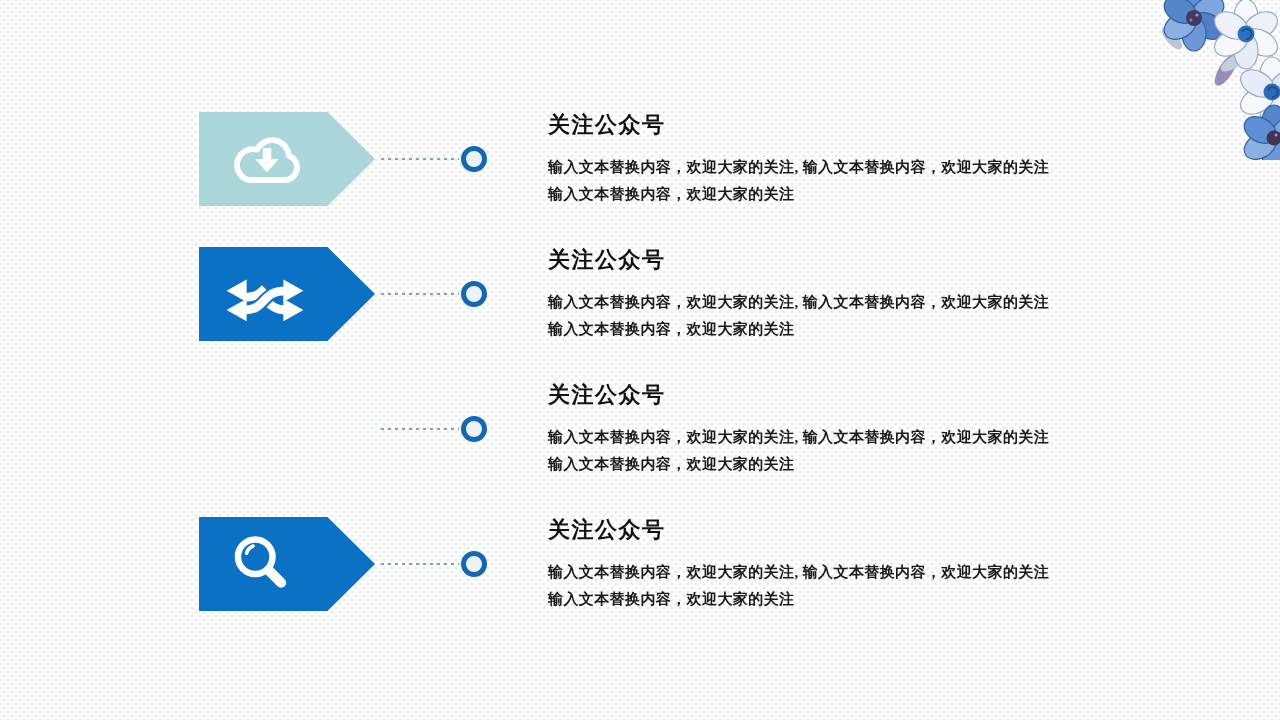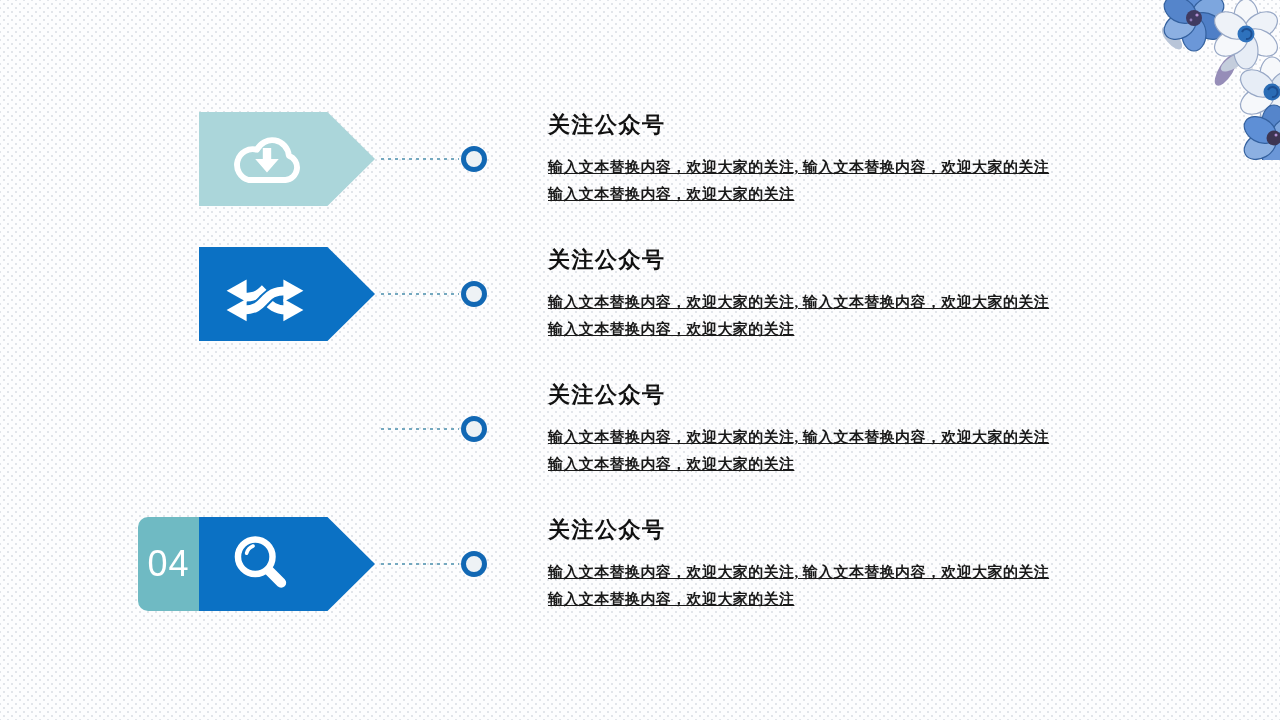--- a/index.html
+++ b/index.html
@@ -37,21 +37,21 @@
   .ring{position:absolute; left:323px; top:34px; width:16px; height:16px;
     border:5px solid var(--ring-blue,#1268b4); border-radius:50%;
     background:var(--ring-fill,#eef2f5);}
 
   .texts{position:absolute; left:410px; top:0; width:640px;}
   .heading{margin:0; font-family:"Liberation Serif","DejaVu Serif",serif;
     font-size:22px; font-weight:bold; line-height:26px; letter-spacing:1.5px;
     color:var(--heading-text,#111);}
   .desc{margin:16px 0 0 0; font-family:"Liberation Serif","DejaVu Serif",serif;
     font-size:15px; font-weight:bold; line-height:27px; letter-spacing:0.4px;
-    color:var(--body-text,#1a1a1a); white-space:nowrap;text-decoration:underline;}
+    color:var(--body-text,#1a1a1a); white-space:nowrap;}
   .desc p{margin:0;}
 
   .flowers{position:absolute; top:0; right:0;}
 </style>
 </head>
 <body>
 
 <div class="slide">
 
   <svg class="flowers" width="150" height="160" viewBox="0 0 150 160">
@@ -170,23 +170,20 @@
       <h3 class="heading">关注公众号</h3>
       <div class="desc">
         <p>输入文本替换内容，欢迎大家的关注, 输入文本替换内容，欢迎大家的关注</p>
         <p>输入文本替换内容，欢迎大家的关注</p>
       </div>
     </div>
   </div>
 
   <div class="row r4">
     <div class="tag v2">
-      <div class="tab">
-        <span class="num">04</span>
-      </div>
       <div class="body">
         <svg width="72" height="72" viewBox="0 0 100 100">
           <circle cx="42" cy="40" r="24" fill="none" stroke="#ffffff" stroke-width="9"></circle>
           <path d="M30 35 a15 15 0 0 1 9 -10" fill="none" stroke="#ffffff" stroke-width="5" stroke-linecap="round"></path>
           <line x1="61" y1="59" x2="78" y2="76" stroke="#ffffff" stroke-width="14" stroke-linecap="round"></line>
         </svg>
       </div>
     </div>
     <div class="connector"></div>
     <div class="ring"></div>

